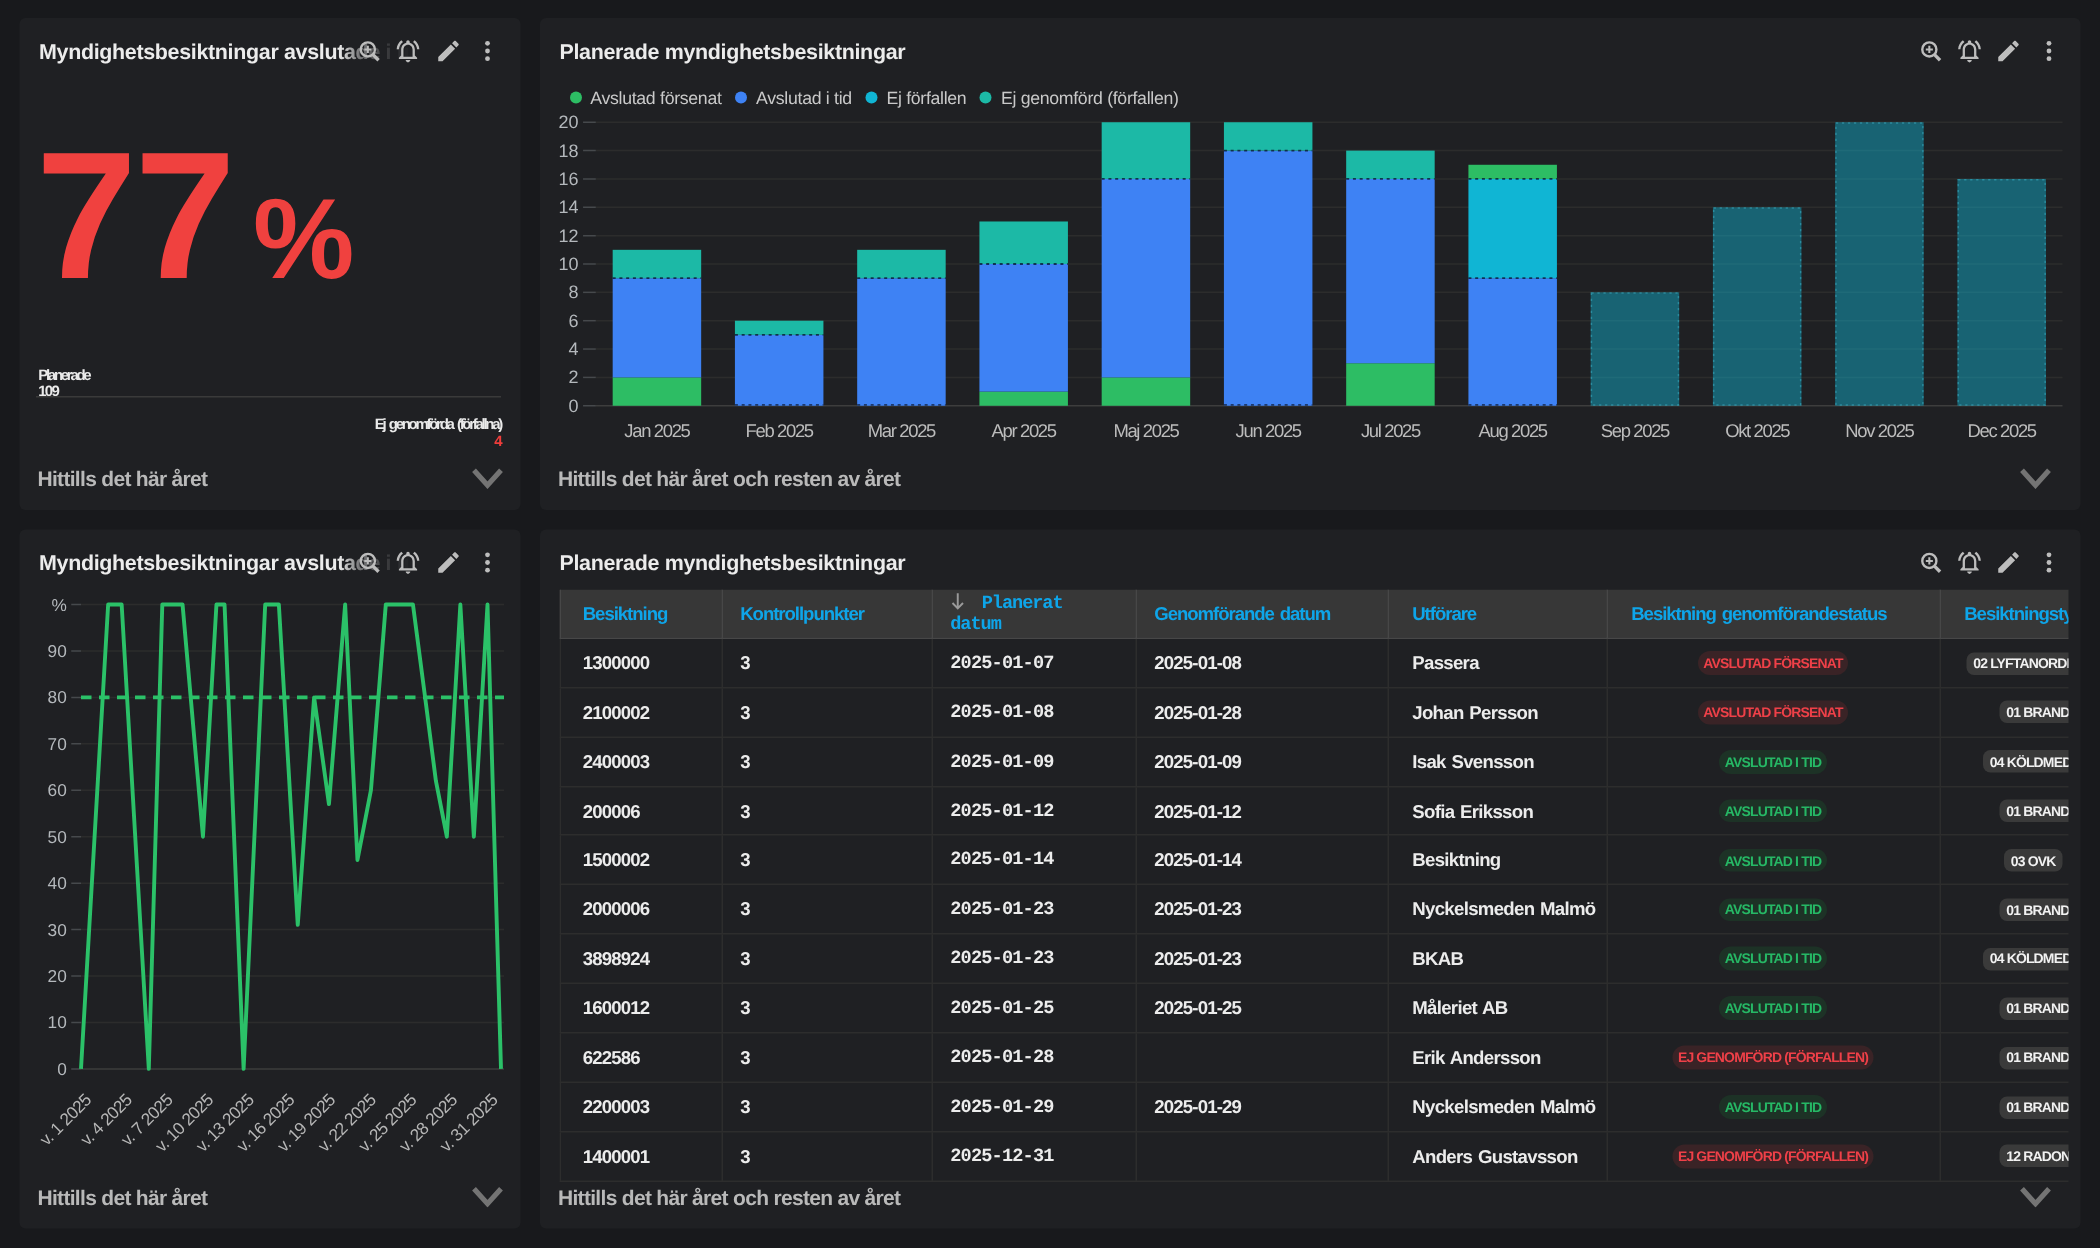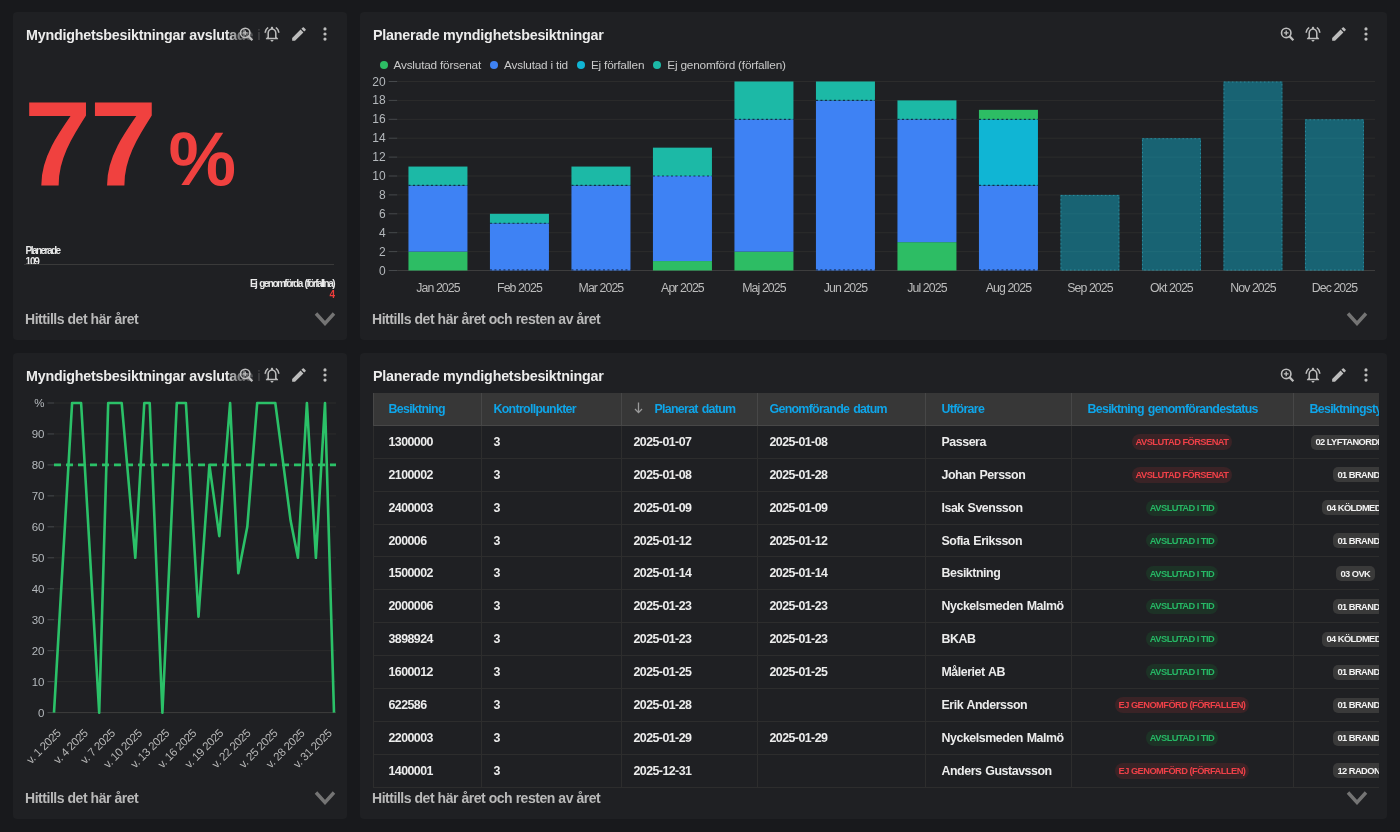--- a/index.html
+++ b/index.html
@@ -40,21 +40,21 @@
   .tblwrap table { position:static; }
   table.grid th { background:#373737; color:#0ea5e9; font-weight:bold; height:32.4px;
     border:1px solid #474747; border-top:none; padding:0 12px; letter-spacing:-0.7px; word-spacing:1.2px; }
   table.grid td { height:32.9px; border-bottom:1px solid #2d2d2d; border-right:1px solid #2d2d2d;
     border-left:1px solid #2d2d2d; padding:0 12px; font-weight:bold; white-space:nowrap; overflow:hidden; }
   table.grid .ca { text-align:center; }
   table.grid .ra { text-align:left; }
   table.grid .la { text-align:left; }
   table.grid th:nth-child(1), table.grid td:nth-child(1) { padding-left:15px; }
   table.grid th:nth-child(2), table.grid td:nth-child(2) { padding-right:17px; }
-  table.grid th:nth-child(3), table.grid td:nth-child(3) { padding-right:15.5px; }
+  table.grid th:nth-child(3), table.grid td:nth-child(3) { padding-right:15.5px;font-family:Liberation Mono, monospace; }
   table.grid th:nth-child(5), table.grid td:nth-child(5) { padding-left:16px;margin-top:16px; }
   table.grid td:nth-child(7) { padding:0; }
   table.grid td.name { font-weight:bold; letter-spacing:-0.45px; word-spacing:0.8px; }
   .badge { display:inline-block; font-size:9.3px; font-weight:bold; padding:2.8px 4px;
     border-radius:8px; letter-spacing:-0.55px; white-space:nowrap;}
   .b-red   { color:#ef4048; background:#3a2326; }
   .b-green { color:#26b865; background:#1d3226; }
   .b-grey  { color:#f2f2f2; background:#3a3a3a; padding:2.5px 5px; border-radius:5px; }
 </style>
 </head>

